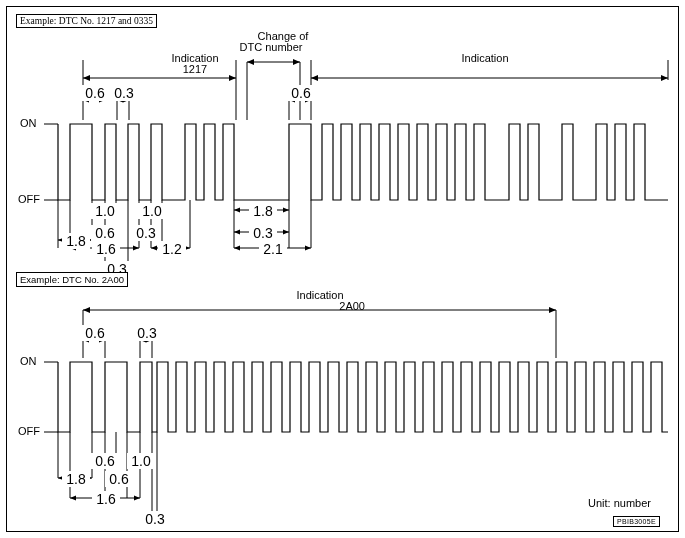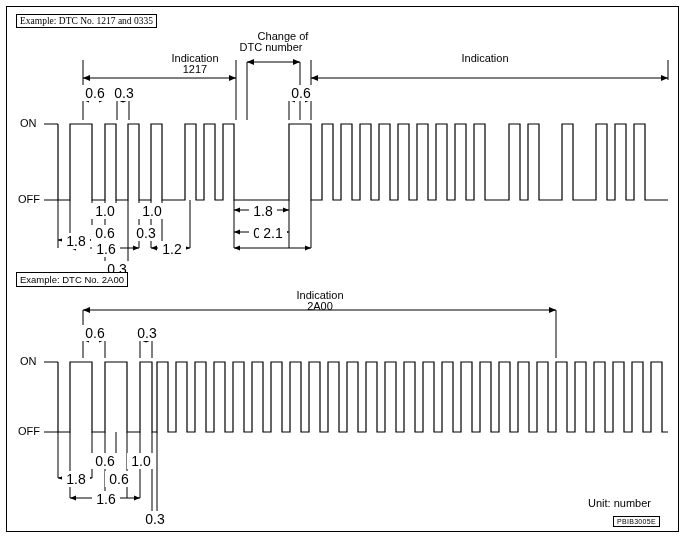--- a/index.html
+++ b/index.html
@@ -252,26 +252,26 @@
   <div class="dimlbl" style="left:138px;top:203px;width:26px;">1.0</div>
   <div class="dimlbl" style="left:249px;top:203px;width:26px;">1.8</div>
 
   <div class="dimlbl" style="left:62px;top:233px;width:26px;">1.8</div>
   <div class="dimlbl" style="left:91px;top:225px;width:26px;">0.6</div>
   <div class="dimlbl" style="left:132px;top:225px;width:26px;">0.3</div>
   <div class="dimlbl" style="left:249px;top:225px;width:26px;">0.3</div>
   <div class="dimlbl" style="left:92px;top:241px;width:26px;">1.6</div>
   <div class="dimlbl" style="left:158px;top:241px;width:26px;">1.2</div>
   <div class="dimlbl" style="left:103px;top:261px;width:26px;">0.3</div>
-  <div class="dimlbl" style="left:259px;top:225px;width:26px;">2.1</div>
+  <div class="dimlbl" style="left:259px;top:241px;width:26px;">2.1</div>
 
   <div class="boxlbl" style="left:16px;top:272px;">Example: DTC No. 2A00</div>
 
   <div class="txt c" style="left:275px;top:290px;width:90px;">Indication</div>
-  <div class="txt c" style="left:275px;top:301px;width:90px;">2A00</div>
+  <div class="txt c" style="left:275px;top:301px;width:90px;text-align:right;">2A00</div>
 
   <div class="txt" style="left:20px;top:356px;">ON</div>
   <div class="txt" style="left:18px;top:426px;">OFF</div>
 
   <div class="dimlbl" style="left:79px;top:325px;width:30px;">0.6</div>
   <div class="dimlbl" style="left:131px;top:325px;width:30px;">0.3</div>
 
   <div class="dimlbl" style="left:62px;top:471px;width:26px;">1.8</div>
   <div class="dimlbl" style="left:91px;top:453px;width:26px;">0.6</div>
   <div class="dimlbl" style="left:127px;top:453px;width:26px;">1.0</div>

